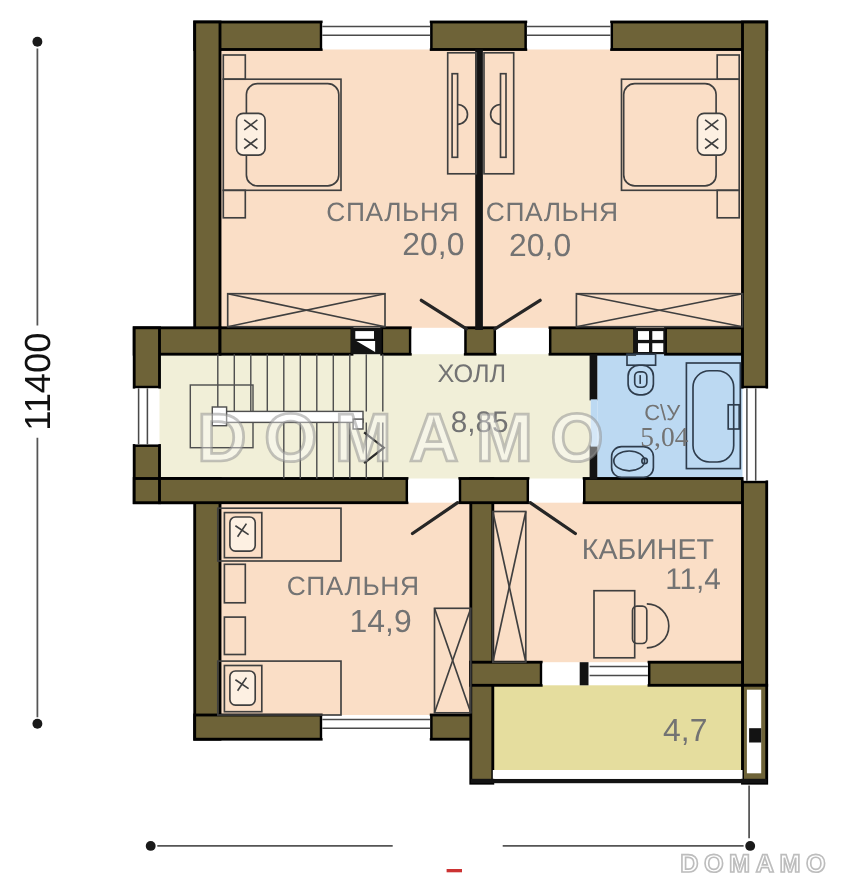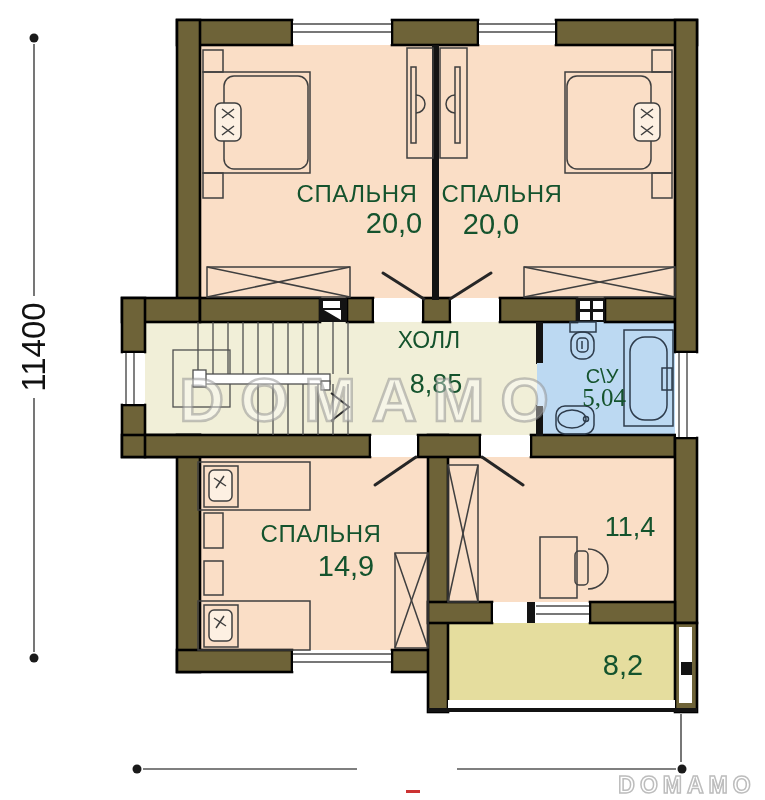--- a/index.html
+++ b/index.html
@@ -13,21 +13,21 @@
   .gl  {stroke:#4a4a4a;stroke-width:1.4;fill:none;}
   .f   {stroke:#3f3f3f;stroke-width:1.5;fill:none;}
   .ff  {stroke:#3f3f3f;stroke-width:1.5;fill:#fdf0e2;}
   .sl  {stroke:#4f4f4f;stroke-width:1.3;fill:none;}
   .slf {stroke:#4f4f4f;stroke-width:1.3;fill:#ffffff;}
   .dl  {stroke:#262626;stroke-width:3;fill:none;stroke-linecap:round;}
   .dim {stroke:#555;stroke-width:1.6;fill:none;}
   .dot {fill:#1a1a1a;}
   .bf  {stroke:#2e3c4c;stroke-width:1.5;fill:none;}
   
-  .lbl{position:absolute;transform:translate(-50%,-50%);color:#14532d;white-space:nowrap;}
+  .lbl{position:absolute;transform:translate(-50%,-50%);color:#737373;white-space:nowrap;}
   .rname{font-size:24px;letter-spacing:0.5px;}
   .rarea{font-size:29px;}
   .sm-name{font-size:20px;}
   .sm-area{font-size:25px;font-family:Liberation Serif, serif;}
   .hall-name{font-size:23px;}
   .hall-area{font-size:27px;}
   .off-name{font-size:26px;}
   .off-area{font-size:27px;text-align:right;}
   .dimtxt{position:absolute;font-size:33px;color:#111;background:#fff;padding:0 3px;white-space:nowrap;}
   .dim-v{left:34px;top:347px;transform:translate(-50%,-50%) rotate(-90deg);}
@@ -256,21 +256,22 @@
   <div class="lbl rname" style="left:357px;top:194px">СПАЛЬНЯ</div>
   <div class="lbl rarea" style="left:394px;top:223px">20,0</div>
   <div class="lbl rname" style="left:502px;top:194px">СПАЛЬНЯ</div>
   <div class="lbl rarea" style="left:491px;top:224px">20,0</div>
   <div class="lbl hall-name" style="left:429px;top:340px">ХОЛЛ</div>
   <div class="lbl hall-area" style="left:436px;top:384px">8,85</div>
   <div class="lbl sm-name" style="left:602px;top:376px">С\У</div>
   <div class="lbl sm-area" style="left:604px;top:398px">5,04</div>
   <div class="lbl rname" style="left:321px;top:534px">СПАЛЬНЯ</div>
   <div class="lbl rarea" style="left:346px;top:566px">14,9</div>
+  <div class="lbl off-name" style="left:589px;top:500px">КАБИНЕТ</div>
   <div class="lbl off-area" style="left:630px;top:527px">11,4</div>
-  <div class="lbl rarea" style="left:623px;top:665px">8,2</div>
+  <div class="lbl rarea" style="left:623px;top:665px">4,7</div>
 
   <div class="dimtxt dim-v"><span>11400</span></div>
 
   <div class="wm-plan">DOMAMO</div>
   <div class="wm-corner">DOMAMO</div>
 
 </div>
 
 </body></html>

